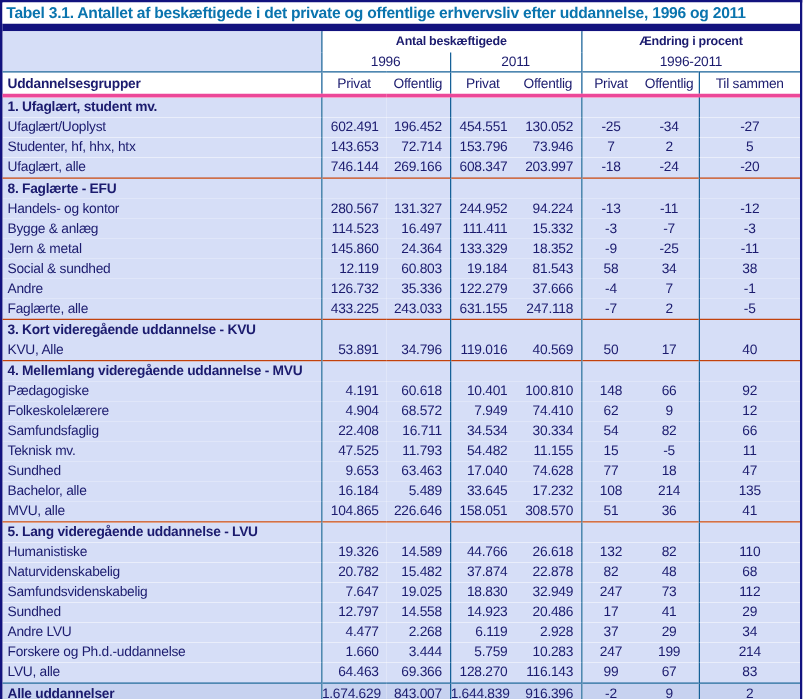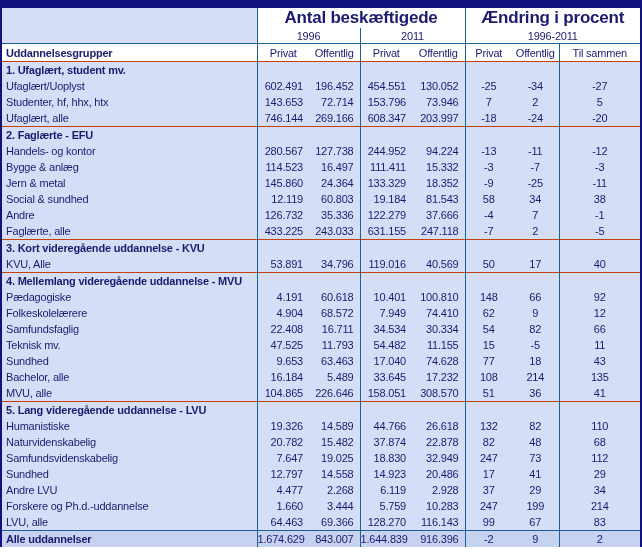--- a/index.html
+++ b/index.html
@@ -13,42 +13,43 @@
     font-size:12.5px; font-weight:bold; color:#0a74ae;
     padding-left:3px; white-space:nowrap; letter-spacing:-0.2px; overflow:hidden;
   }
   .navy-bar { height:6px; background:#12127e; }
   table {
     border-collapse:collapse; table-layout:fixed; width:638px;
     font-size:11px; color:#1b1b6e; letter-spacing:-0.2px;
   }
   td, th { padding:0; margin:0; overflow:hidden; white-space:nowrap; font-weight:normal; }
   
-  thead .h1 th { background:#ffffff; font-weight:bold; font-size:17px; height:17px; text-align:center; }
+  thead .h1 th { background:#ffffff; font-weight:bold; font-size:10px; height:17px; text-align:center; }
   thead .h2 td { background:#ffffff; height:15px; text-align:center; }
   thead .h3 td, thead .h3 th { height:17px; background:#ffffff; }
-  .h3 { border-top:1px solid #166198; border-bottom:1px solid #ec4899; }
+  .h3 { border-top:1px solid #166198; border-bottom:3px solid #ec4899; }
   .corner { background:#d6def7; }
   
   .gl { border-left:1px solid #166198; }
   
   tbody td { background:#d6def7; height:16px; }
   tr.sec-start td { border-top:1px solid #c2410c; }
   tr.section-row td { font-weight:bold; }
   tr.total-row td { background:#c7d2f0; border-top:1px solid #166198; }
   tr.total-row td.lbl { font-weight:bold; }
   .lbl { text-align:left; padding-left:4px; }
   .num { text-align:right; padding-right:6px; }
   .pct { text-align:center; }
   th.lbl { font-weight:bold; }
 </style>
 </head>
 <body>
 
 <div class="frame">
+  <div class="title-bar">Tabel 3.1. Antallet af beskæftigede i det private og offentlige erhvervsliv efter uddannelse, 1996 og 2011</div>
   <div class="navy-bar"></div>
 
   <table>
     <colgroup>
       <col style="width:255px">
         <col style="width:52px">
         <col style="width:51px">
       <col style="width:52px">
         <col style="width:53px">
         <col style="width:47px">
@@ -112,33 +113,33 @@
           <td class="lbl">Ufaglært, alle</td>
           <td class="num gl">746.144</td>
           <td class="num">269.166</td>
           <td class="num gl">608.347</td>
           <td class="num">203.997</td>
           <td class="pct gl">-18</td>
           <td class="pct">-24</td>
           <td class="pct gl">-20</td>
         </tr>
         <tr class="section-row sec-start">
-          <td class="lbl">2. Faglærte - EFU</td>
+          <td class="lbl">8. Faglærte - EFU</td>
           <td class="num gl"></td>
           <td class="num"></td>
           <td class="num gl"></td>
           <td class="num"></td>
           <td class="pct gl"></td>
           <td class="pct"></td>
           <td class="pct gl"></td>
         </tr>
         <tr class="data-row">
           <td class="lbl">Handels- og kontor</td>
           <td class="num gl">280.567</td>
-          <td class="num">127.738</td>
+          <td class="num">131.327</td>
           <td class="num gl">244.952</td>
           <td class="num">94.224</td>
           <td class="pct gl">-13</td>
           <td class="pct">-11</td>
           <td class="pct gl">-12</td>
         </tr>
         <tr class="data-row">
           <td class="lbl">Bygge &amp; anlæg</td>
           <td class="num gl">114.523</td>
           <td class="num">16.497</td>
@@ -259,21 +260,21 @@
           <td class="pct gl">11</td>
         </tr>
         <tr class="data-row">
           <td class="lbl">Sundhed</td>
           <td class="num gl">9.653</td>
           <td class="num">63.463</td>
           <td class="num gl">17.040</td>
           <td class="num">74.628</td>
           <td class="pct gl">77</td>
           <td class="pct">18</td>
-          <td class="pct gl">43</td>
+          <td class="pct gl">47</td>
         </tr>
         <tr class="data-row">
           <td class="lbl">Bachelor, alle</td>
           <td class="num gl">16.184</td>
           <td class="num">5.489</td>
           <td class="num gl">33.645</td>
           <td class="num">17.232</td>
           <td class="pct gl">108</td>
           <td class="pct">214</td>
           <td class="pct gl">135</td>

